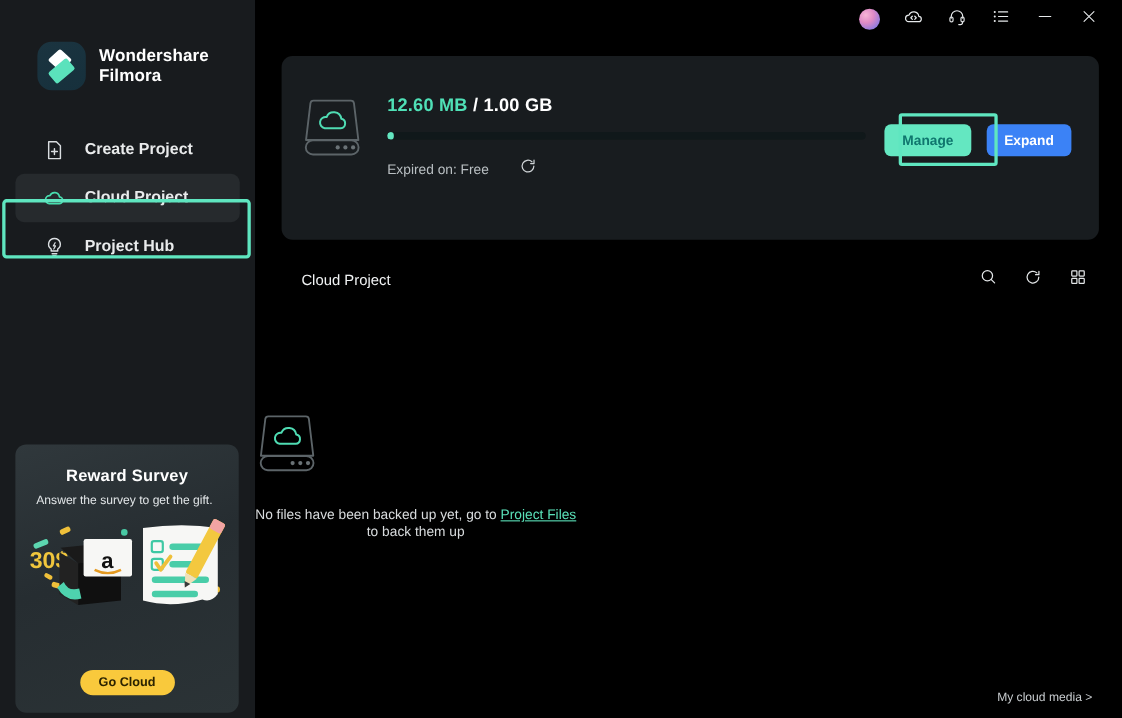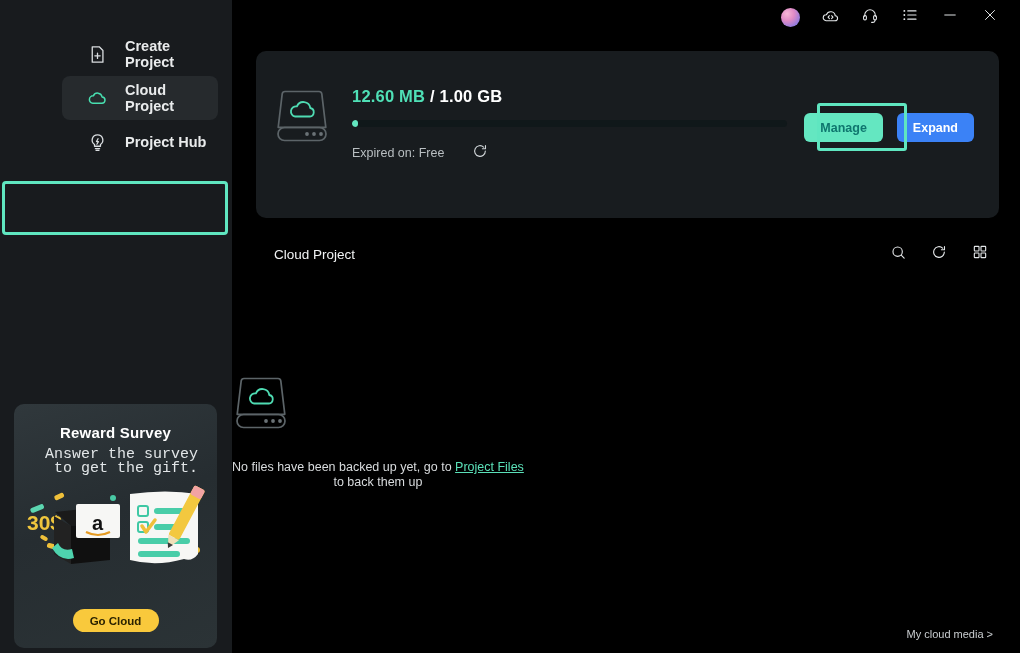--- a/index.html
+++ b/index.html
@@ -54,21 +54,21 @@
   }
   .brand-name {
     color: #FFFFFF;
     font-size: 15.5px;
     font-weight: bold;
     line-height: 19px;
     letter-spacing: .1px;
     white-space: pre-line;
   }
 
-  .nav { margin-top: 32px; padding-left: 48px; }
+  .nav { margin-top: 32px; }
   .nav-item {
     display: flex; align-items: center;
     height: 44px;
     margin: 0 14px;
     padding-left: 25px;
     border-radius: 8px;
     gap: 17px;
     color: #E9EBEC;
     font-size: 14.5px;
     font-weight: bold;
@@ -98,26 +98,25 @@
   }
   .promo-title {
     text-align: center;
     color: #FFFFFF;
     font-size: 15px;
     font-weight: bold;
     margin-top: 20px;
     letter-spacing: .2px;
   }
   .promo-sub {
-    text-align: right;
+    text-align: left;
     color: #E2E6E8;
-    font-size: 15px;
+    font-size: 11px;
     line-height: 14px;
     margin: 7px 19px 0 19px;
-    font-family: Liberation Mono, monospace;
   }
   .promo-art {
     position: relative;
     height: 96px;
     margin-top: 2px;
   }
   .promo-btn {
     position: absolute;
     left: 50%; transform: translateX(-50%);
     bottom: 16px;
@@ -274,20 +273,28 @@
     cursor: pointer;
   }
 </style>
 </head>
 <body>
 
 <div id="app">
 
   <div id="sidebar">
 
+    <div class="brand">
+      <div class="brand-logo">
+        <div class="shape-a"></div>
+        <div class="shape-b"></div>
+      </div>
+      <div class="brand-name">Wondershare
+Filmora</div>
+    </div>
 
     <div class="nav">
 
       <div class="nav-item">
         <span class="nav-icon">
           <svg width="21" height="21" viewBox="0 0 24 24" fill="none" stroke="#D9DDE0" stroke-width="1.5" stroke-linecap="round" stroke-linejoin="round">
             <path d="M6 3.2h8l4.2 4.2v13.4H6z"></path>
             <path d="M12 10.5v6M9 13.5h6"></path>
           </svg>
         </span>

